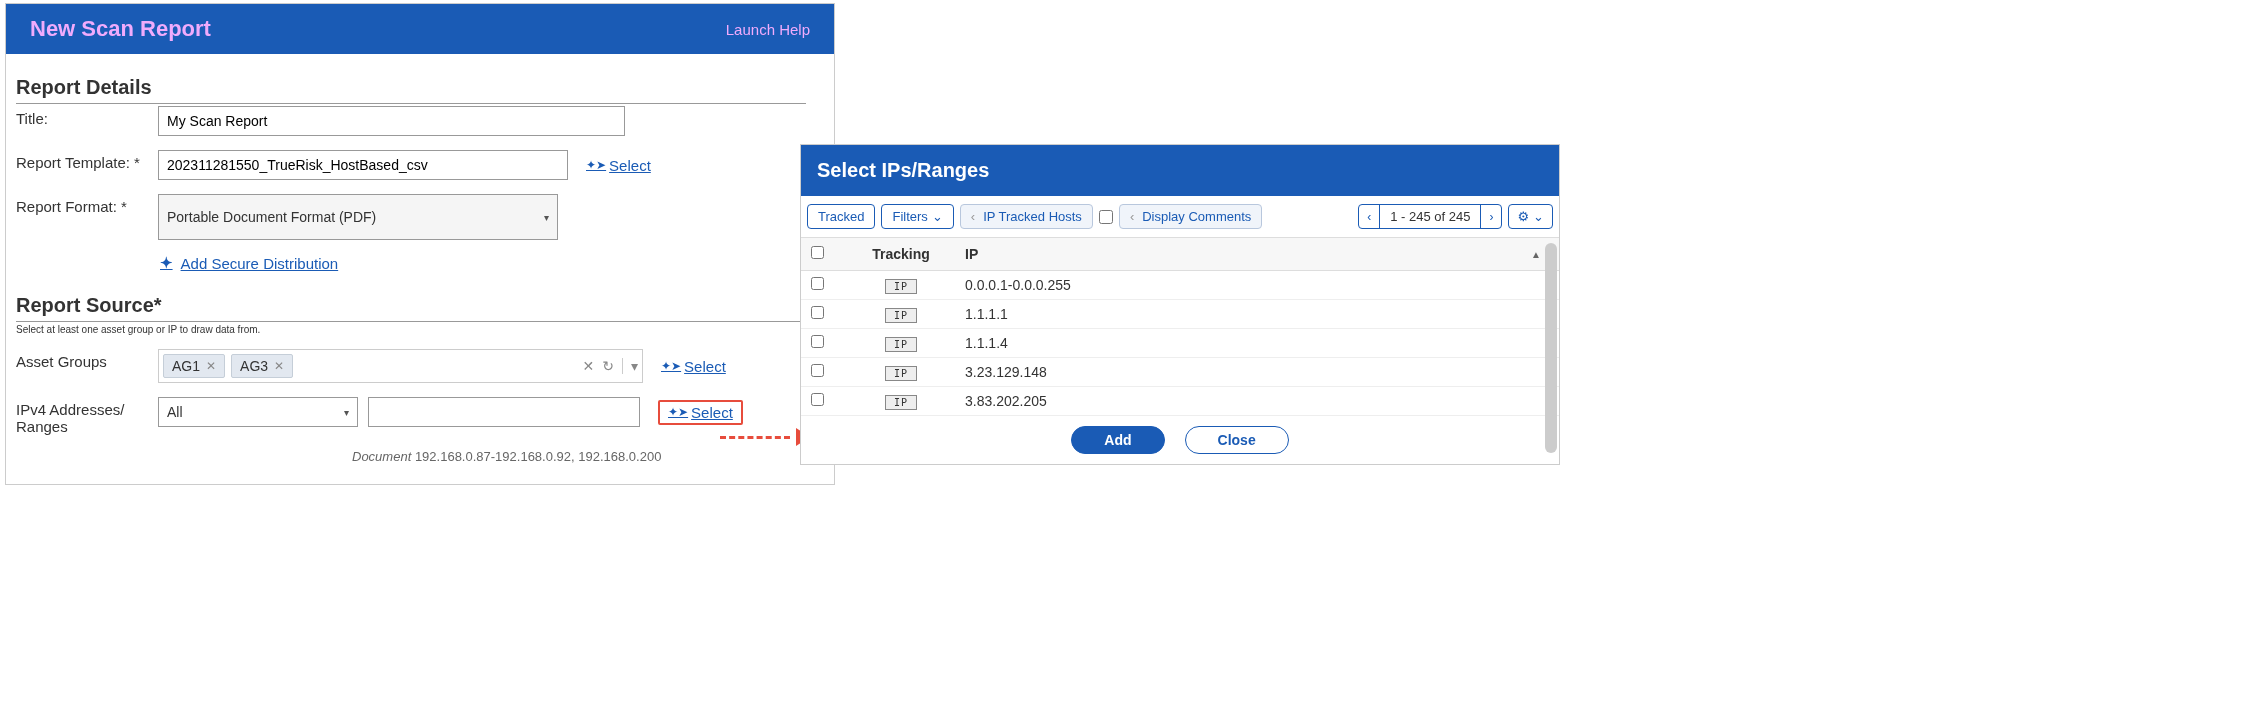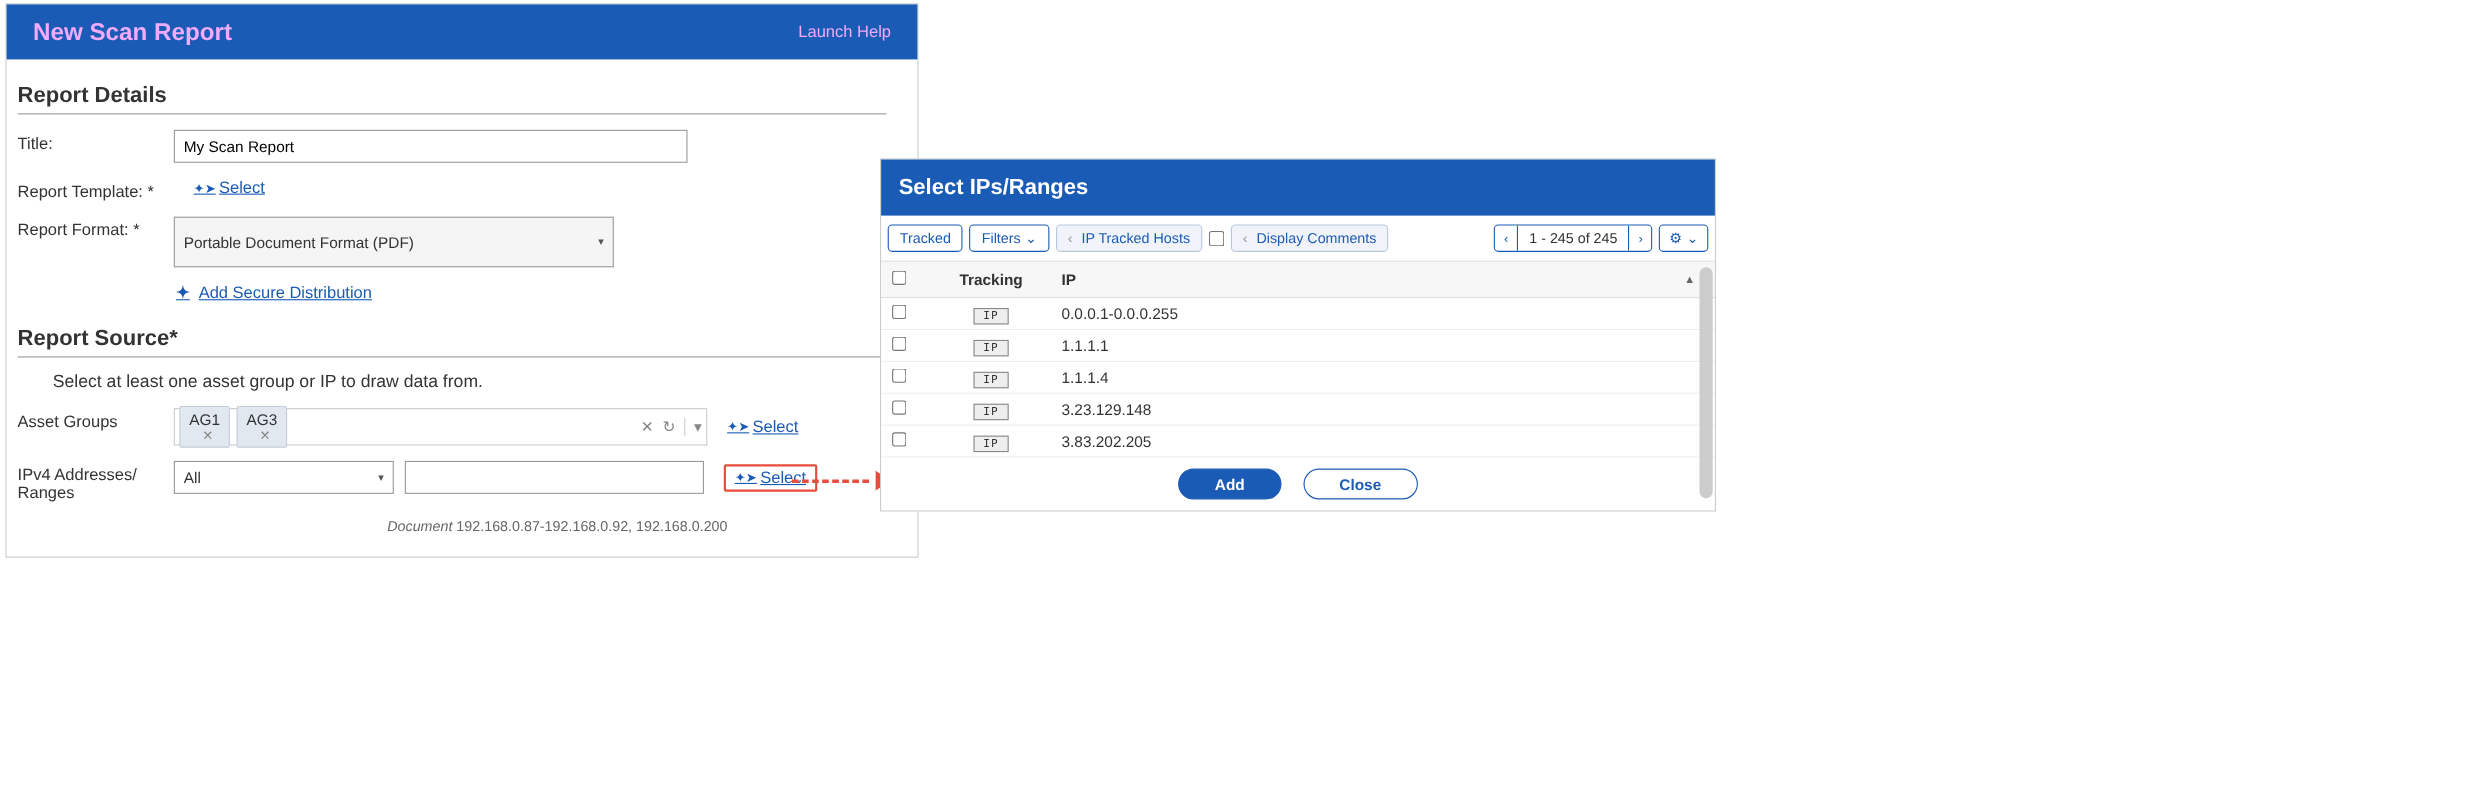--- a/index.html
+++ b/index.html
@@ -5,38 +5,38 @@
 * { box-sizing: border-box; margin: 0; padding: 0; }
 body { font-family: Arial, sans-serif; font-size: 14px; color: #333; background: #fff; position: relative; width: 2263px; height: 728px; }
 
 
 .left-panel { position: absolute; left: 5px; top: 3px; width: 830px; border: 1px solid #ccc; background: #fff; }
 .left-header { background: #1a5bb5; color: #f0abfc; padding: 12px 24px; display: flex; justify-content: space-between; align-items: center; }
 .left-header-title { font-size: 22px; font-weight: bold; }
 .left-header-help { font-size: 15px; }
 .left-body { padding: 14px 10px 20px 10px; }
 .intro-text { font-size: 15px; margin-bottom: 24px; }
-.section-title { font-size: 20px; font-weight: bold; border-bottom: 1px solid #999; padding-bottom: 4px; margin-bottom: 14px; margin-top: 8px; width: 790px; }
-.subtext { font-size: 16px; margin-bottom: 14px; margin-left: 32px; }
+.section-title { font-size: 20px; font-weight: bold; border-bottom: 1px solid #999; padding-bottom: 4px; margin-bottom: 2px; margin-top: 8px; width: 790px; }
+.subtext { font-size: 10px; margin-bottom: 14px; }
 
 .form-row { display: flex; align-items: flex-start; margin-bottom: 14px; }
 .form-label { width: 142px; font-size: 15px; padding-top: 4px; }
 .form-controls { display: flex; align-items: center; flex: 1; }
 
 .text-input { border: 1px solid #999; padding: 5px 8px; font-size: 14px; width: 467px; height: 30px; }
 .select-like { border: 1px solid #999; padding: 22px 8px; font-size: 14px; width: 400px; height: 30px; background: #f5f5f5; display: flex; justify-content: space-between; align-items: center; }
 .dropdown-arrow { font-size: 10px; color: #555; }
 
 .select-link { color: #1a5bb5; text-decoration: underline; font-size: 15px; margin-left: 18px; display: inline-flex; align-items: center; cursor: pointer; }
 .select-icon { color: #1a5bb5; margin-right: 3px; font-size: 12px; }
 .add-secure-link { color: #1a5bb5; text-decoration: underline; font-size: 15px; display: inline-flex; align-items: center; cursor: pointer; margin-left: 144px; }
 .add-plus { color: #1a5bb5; margin-right: 8px; font-weight: bold; }
 
 .tag-box { border: 1px solid #ccc; display: flex; align-items: center; padding: 4px; width: 485px; height: 34px; }
-.tag { background: #e2e8f0; border: 1px solid #c5ced8; padding: 3px 8px; border-radius: 2px; margin-right: 6px; display: inline-flex; align-items: center; font-size: 14px; flex-direction: column; }
+.tag { background: #e2e8f0; border: 1px solid #c5ced8; padding: 3px 8px; border-radius: 2px; margin-right: 6px; display: inline-flex; align-items: center; font-size: 14px; }
 .tag-x { margin-left: 6px; color: #888; cursor: pointer; font-size: 12px; }
 .tag-box-actions { margin-left: auto; display: flex; align-items: center; gap: 8px; color: #888; }
 .tag-box-actions span { cursor: pointer; }
 .tag-caret { border-left: 1px solid #ccc; padding-left: 8px; }
 
 .ip-dropdown { border: 1px solid #999; padding: 5px 8px; font-size: 14px; width: 200px; height: 30px; display: flex; justify-content: space-between; align-items: center; background: #fff; }
 .ip-text { border: 1px solid #999; width: 272px; height: 30px; margin-left: 10px; }
 
 .select-box-highlight { border: 2px solid #e74c3c; padding: 2px 8px; border-radius: 2px; }
 .example-text { font-size: 13px; color: #666; margin-left: 336px; margin-top: 10px; }
@@ -92,20 +92,21 @@
     <div class="form-row">
       <div class="form-label">Title:</div>
       <div class="form-controls">
         <input class="text-input" value="My Scan Report" style="">
       </div>
     </div>
 
     <div class="form-row">
       <div class="form-label">Report Template: *</div>
       <div class="form-controls">
+        <input class="text-input" style="width: 410px;" value="202311281550_TrueRisk_HostBased_csv">
         <span class="select-link">
           <span class="select-icon">✦➤</span>
           <span>Select</span>
         </span>
       </div>
     </div>
 
     <div class="form-row">
       <div class="form-label">Report Format: *</div>
       <div class="form-controls">

